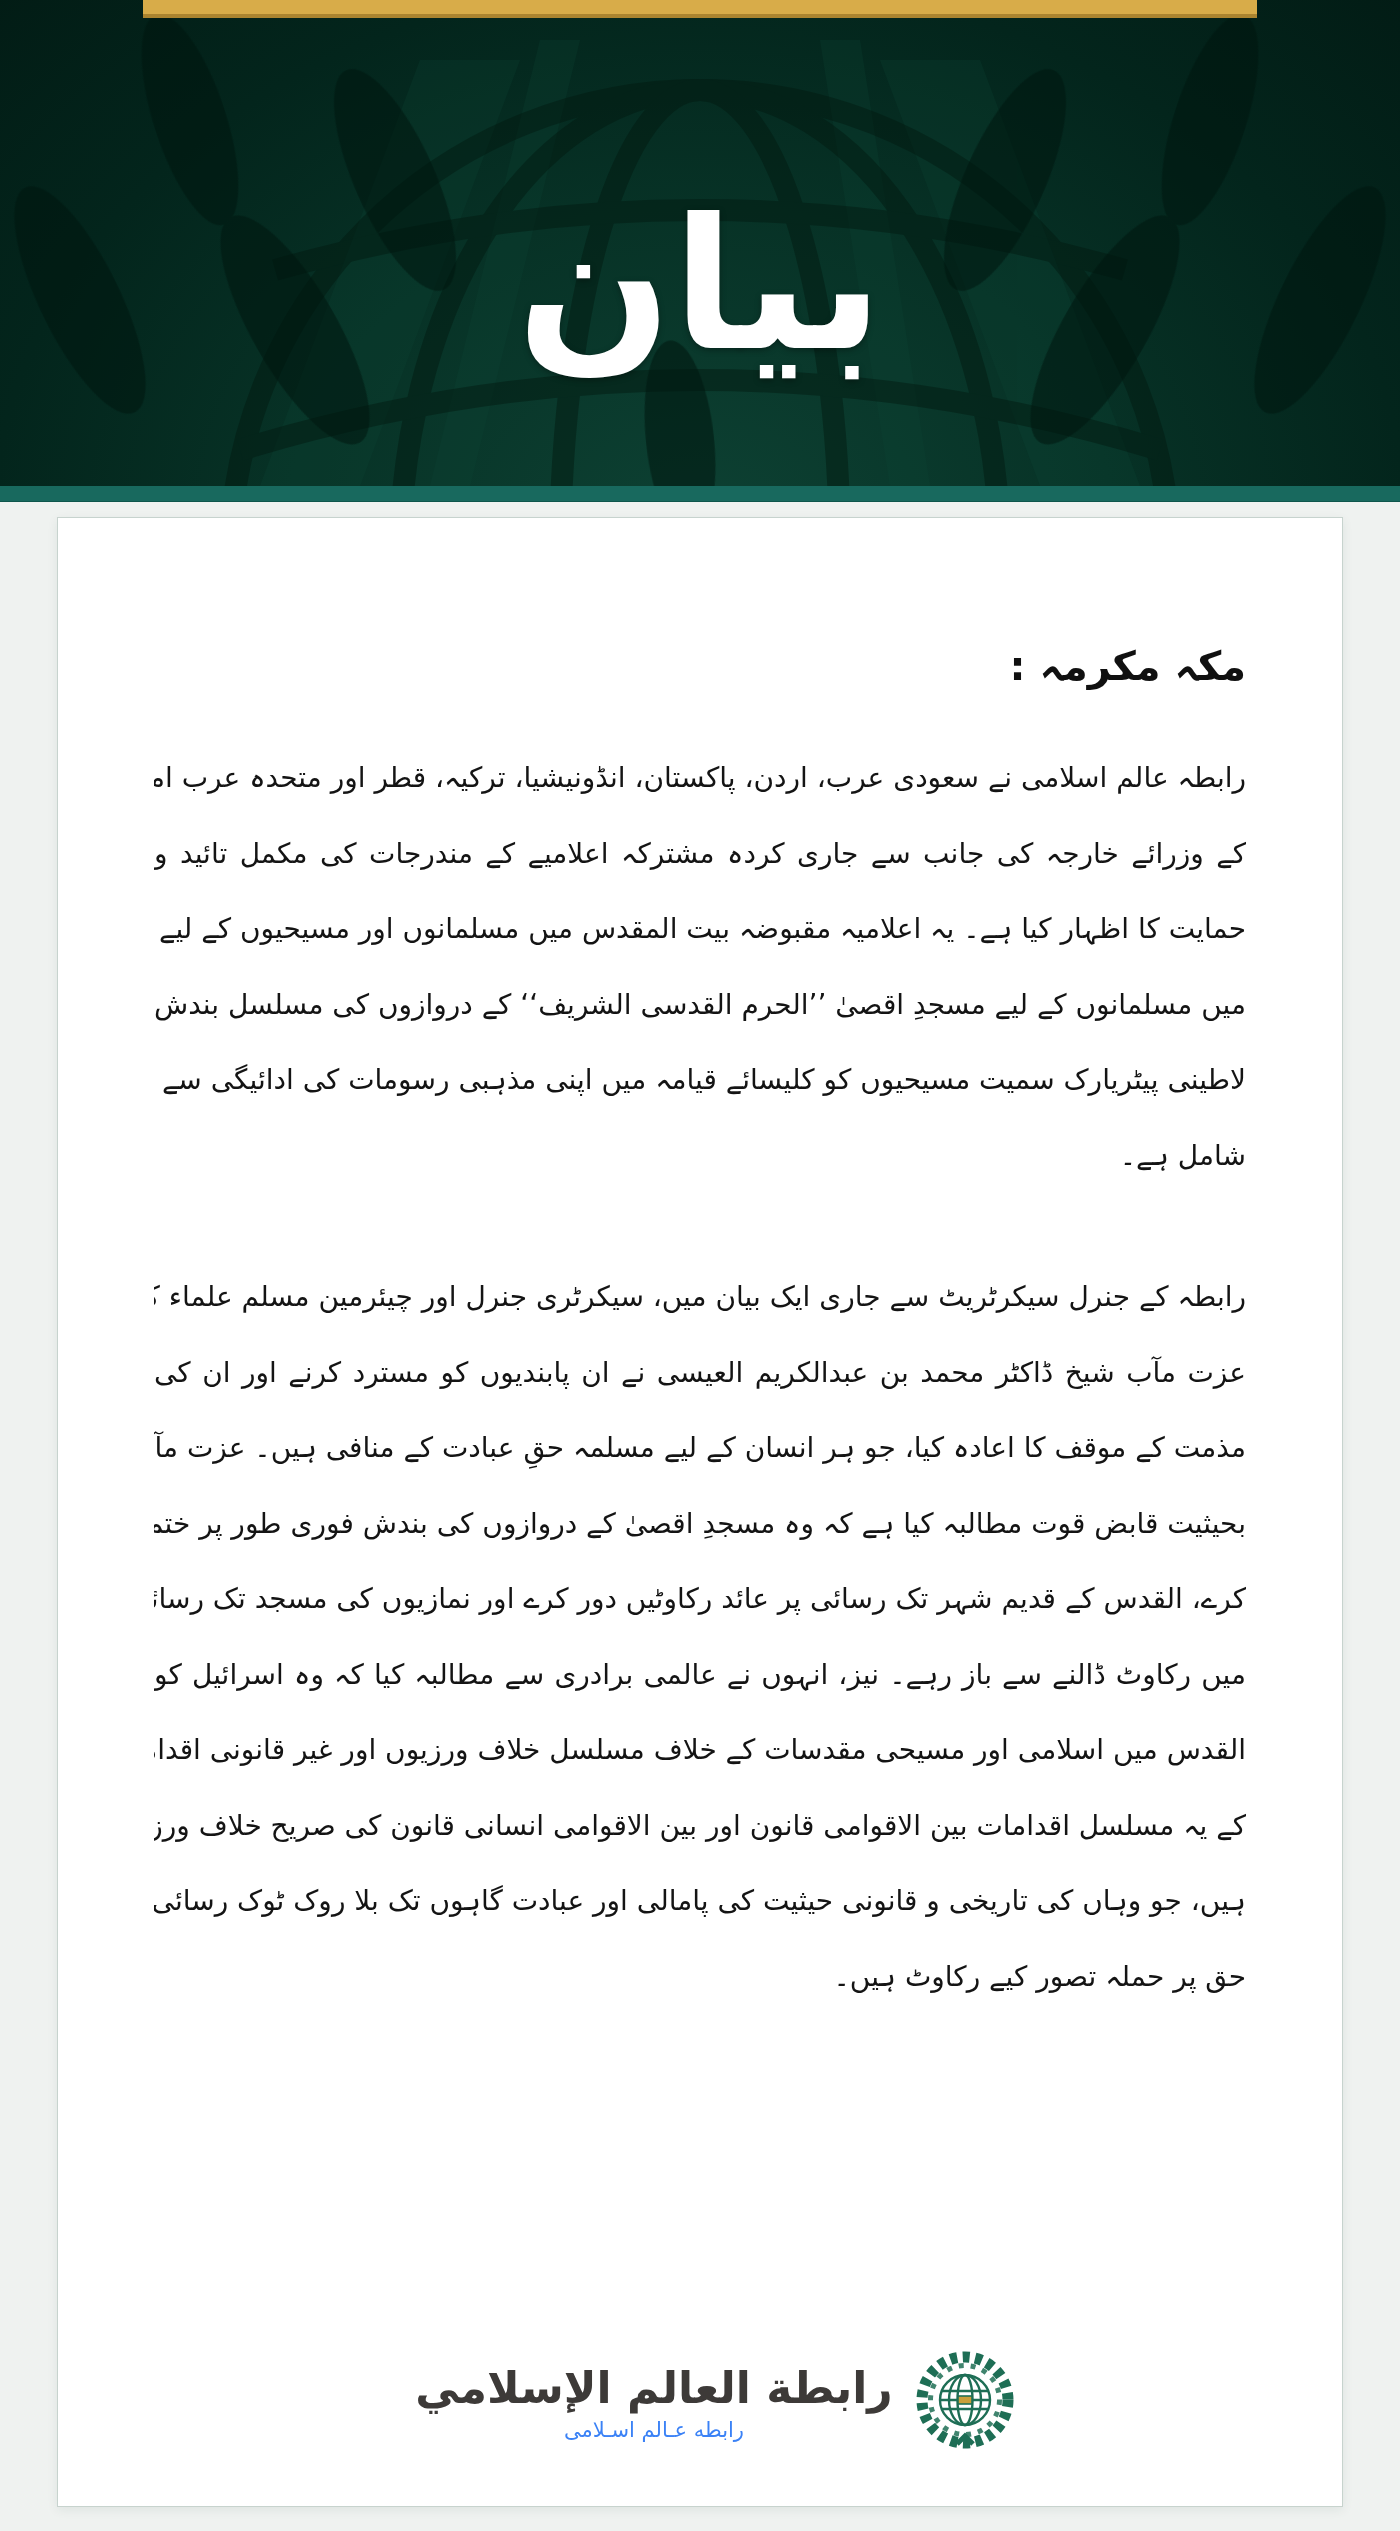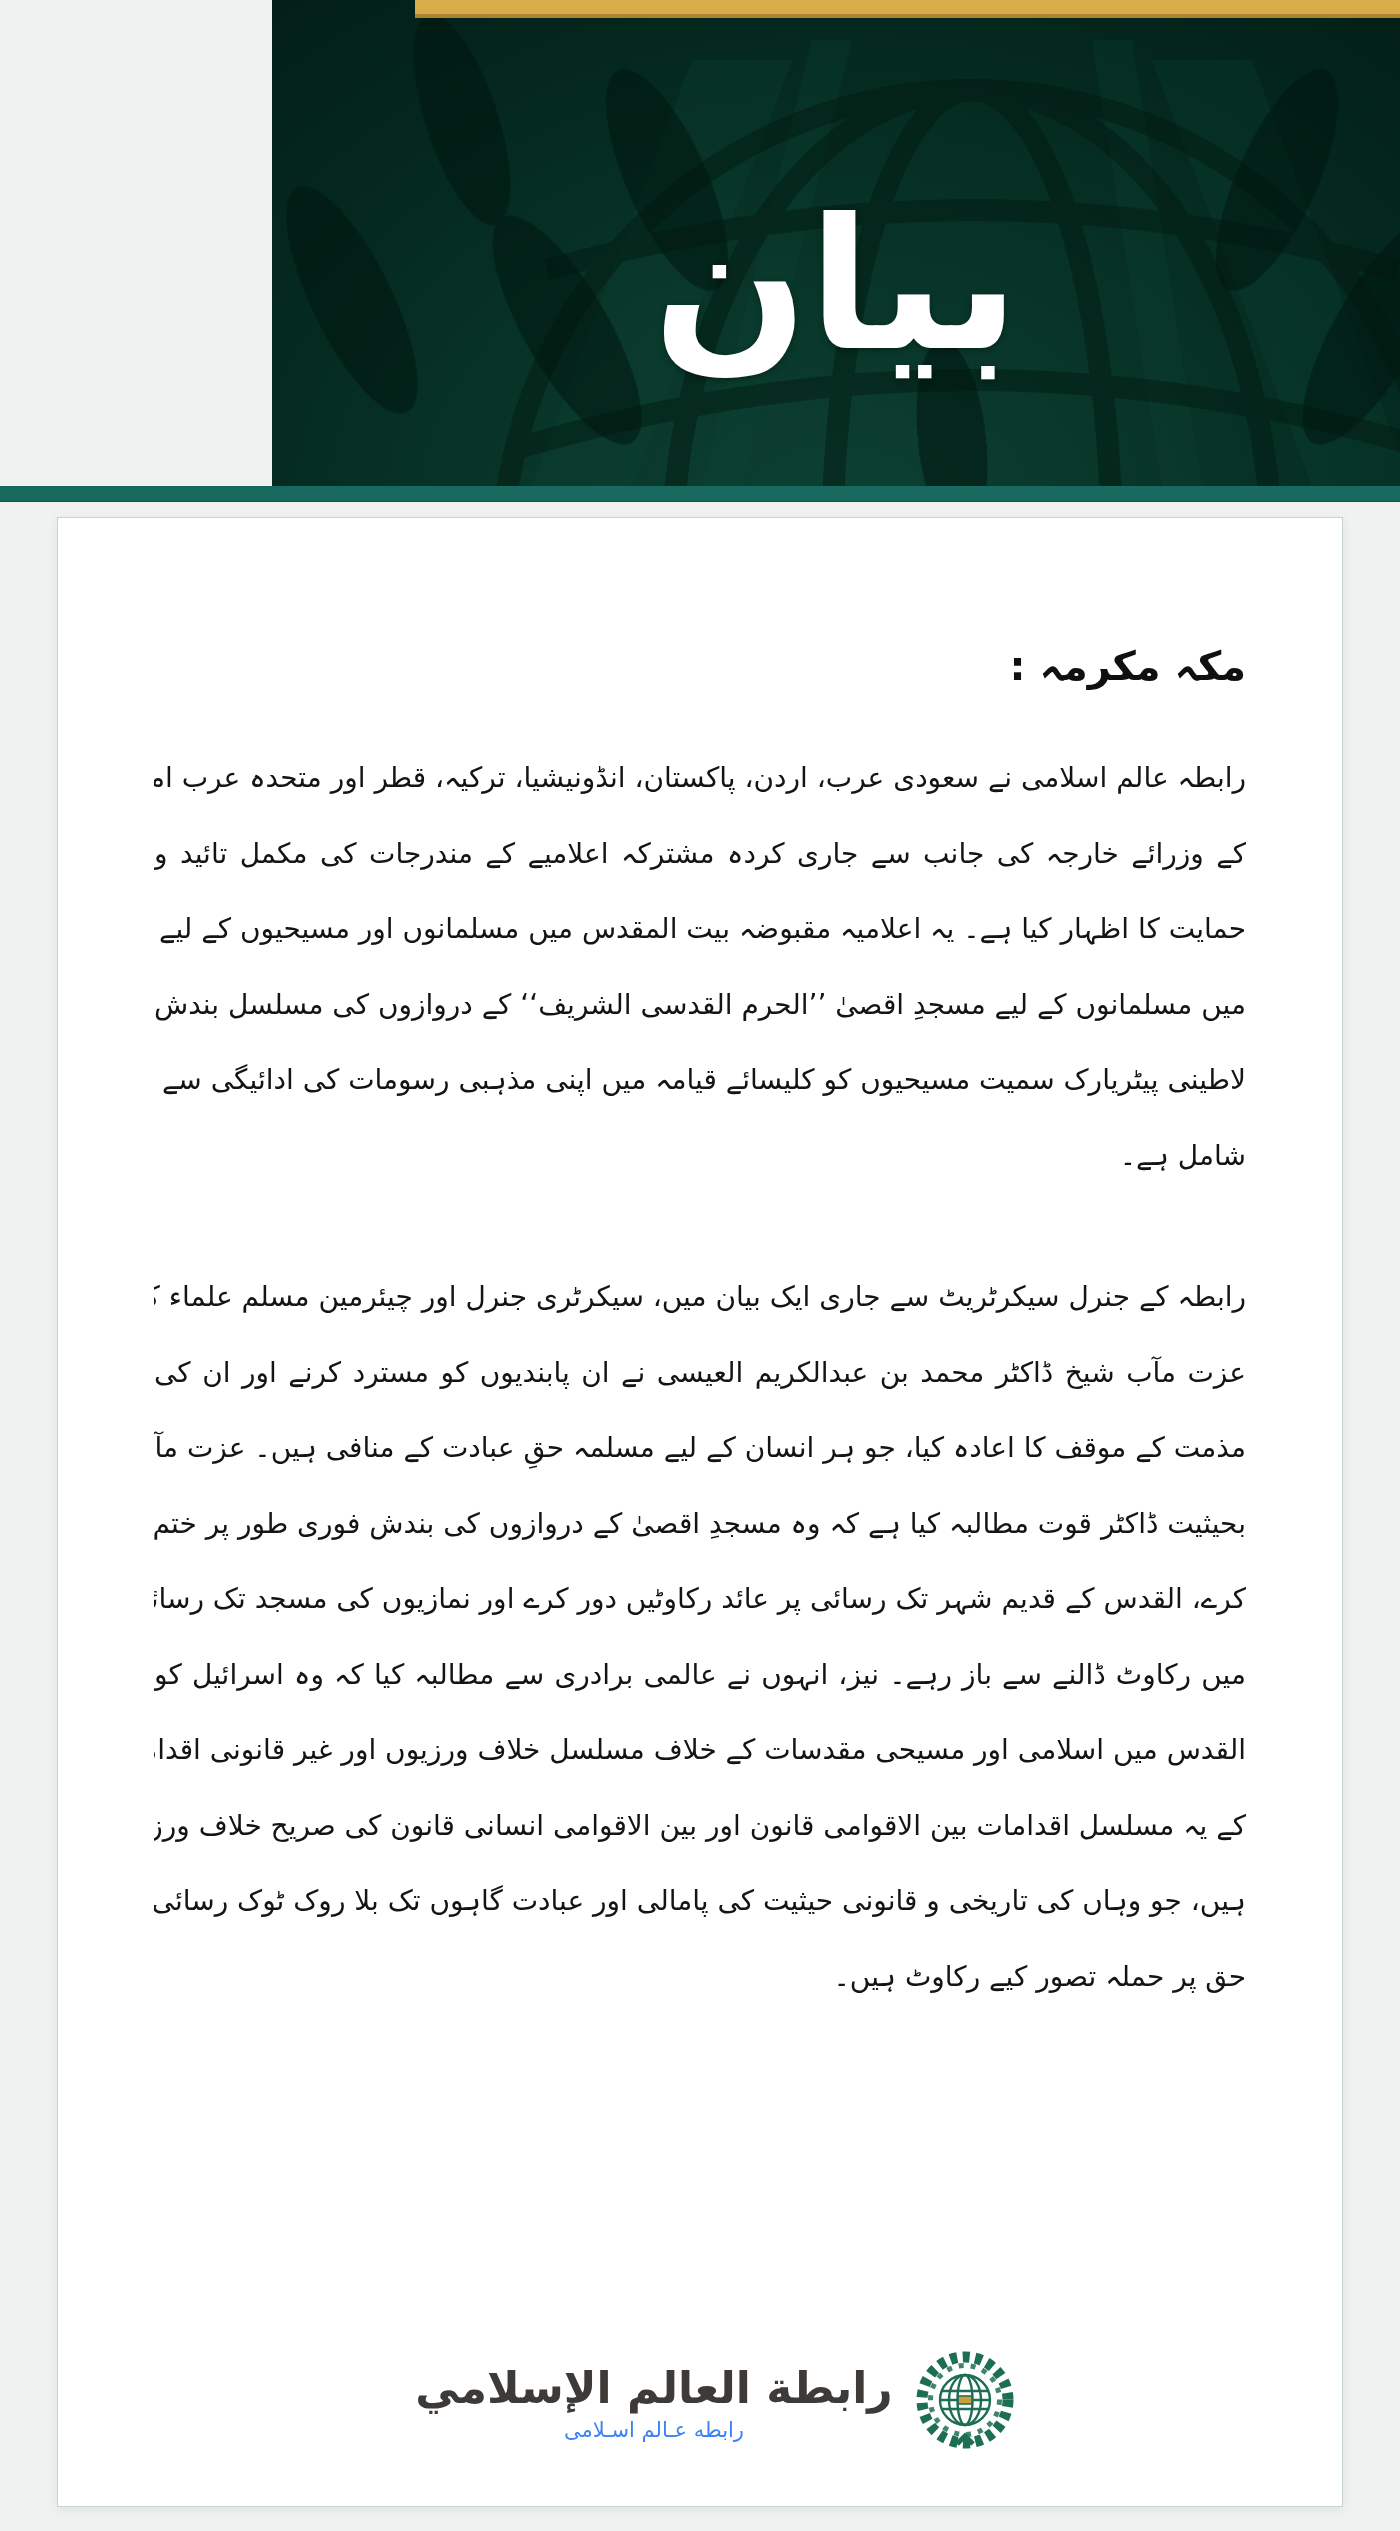--- a/index.html
+++ b/index.html
@@ -3,21 +3,21 @@
 <meta charset="utf-8">
 <style>
   html,body{margin:0;padding:0;}
   body{
     width:1400px;height:2531px;overflow:hidden;position:relative;
     background:#eff2f0;
     font-family:"DejaVu Sans",sans-serif;
   }
   
   .header{
-    position:relative;width:1128px;height:486px;overflow:hidden;
+    position:relative;width:1400px;height:486px;overflow:hidden;
     background:
       radial-gradient(ellipse 980px 760px at 50% 108%, #0d4133 0%, #073226 42%, #03251c 72%, #021c15 100%);
     margin-left: 39px;
   }
   .header .watermark{position:absolute;left:0;top:0;width:1400px;height:486px;}
   .gold-bar{
     position:absolute;top:0;left:143px;width:1114px;height:14px;
     background:#d8ac49;border-bottom:4px solid #ab842f;
   }
   .page-title{
@@ -112,21 +112,21 @@
         <div class="line">کے وزرائے خارجہ کی جانب سے جاری کردہ مشترکہ اعلامیے کے مندرجات کی مکمل تائید و</div>
         <div class="line">حمایت کا اظہار کیا ہے۔ یہ اعلامیہ مقبوضہ بیت المقدس میں مسلمانوں اور مسیحیوں کے لیے حقِ</div>
         <div class="line">میں مسلمانوں کے لیے مسجدِ اقصیٰ ’’الحرم القدسی الشریف‘‘ کے دروازوں کی مسلسل بندش اور</div>
         <div class="line">لاطینی پیٹریارک سمیت مسیحیوں کو کلیسائے قیامہ میں اپنی مذہبی رسومات کی ادائیگی سے روکنا</div>
         <div class="line last">شامل ہے۔</div>
       </div>
       <div class="para">
         <div class="line">رابطہ کے جنرل سیکرٹریٹ سے جاری ایک بیان میں، سیکرٹری جنرل اور چیئرمین مسلم علماء کونسل،</div>
         <div class="line">عزت مآب شیخ ڈاکٹر محمد بن عبدالکریم العیسی نے ان پابندیوں کو مسترد کرنے اور ان کی</div>
         <div class="line">مذمت کے موقف کا اعادہ کیا، جو ہر انسان کے لیے مسلمہ حقِ عبادت کے منافی ہیں۔ عزت مآب</div>
-        <div class="line">بحیثیت ڈاکٹر قوت مطالبہ کیا ہے کہ وہ مسجدِ اقصیٰ کے دروازوں کی بندش فوری طور پر ختم</div>
+        <div class="line">بحیثیت قابض قوت مطالبہ کیا ہے کہ وہ مسجدِ اقصیٰ کے دروازوں کی بندش فوری طور پر ختم</div>
         <div class="line">کرے، القدس کے قدیم شہر تک رسائی پر عائد رکاوٹیں دور کرے اور نمازیوں کی مسجد تک رسائی</div>
         <div class="line">میں رکاوٹ ڈالنے سے باز رہے۔ نیز، انہوں نے عالمی برادری سے مطالبہ کیا کہ وہ اسرائیل کو</div>
         <div class="line">القدس میں اسلامی اور مسیحی مقدسات کے خلاف مسلسل خلاف ورزیوں اور غیر قانونی اقدامات</div>
         <div class="line">کے یہ مسلسل اقدامات بین الاقوامی قانون اور بین الاقوامی انسانی قانون کی صریح خلاف ورزی</div>
         <div class="line">ہیں، جو وہاں کی تاریخی و قانونی حیثیت کی پامالی اور عبادت گاہوں تک بلا روک ٹوک رسائی کے</div>
         <div class="line last">حق پر حملہ تصور کیے رکاوٹ ہیں۔</div>
       </div>
     </div>
 
   <div class="footer-logo">

